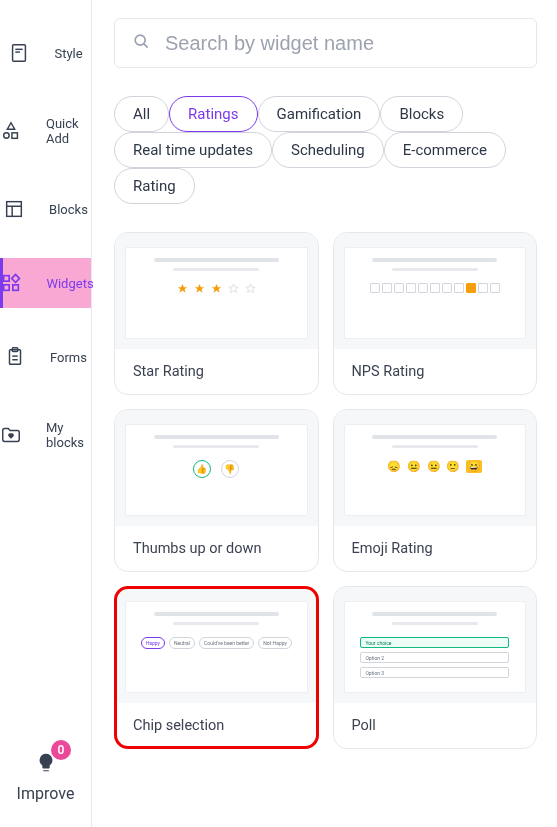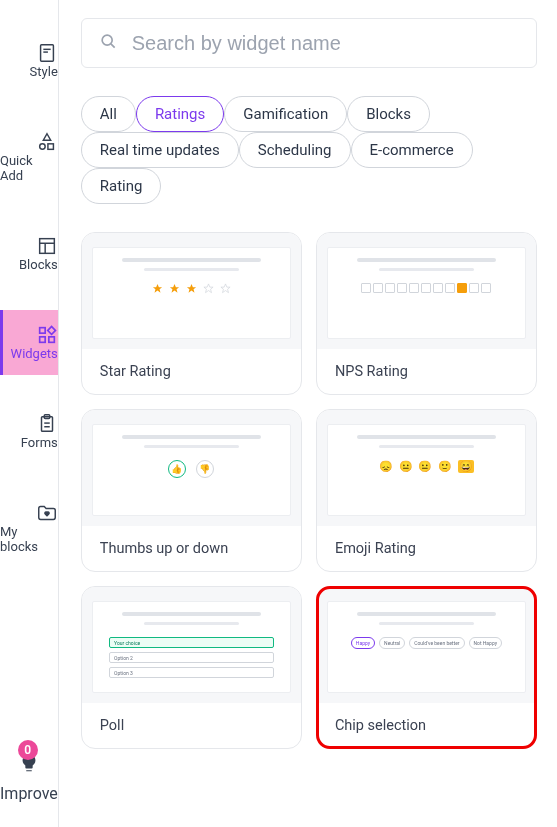--- a/index.html
+++ b/index.html
@@ -17,24 +17,24 @@
     width: 92px;
     border-right: 1px solid #e5e7eb;
     display: flex;
     flex-direction: column;
     align-items: stretch;
     padding-top: 28px;
     position: relative;
   }
   .side-item {
     display: flex;
-    flex-direction: column;
-    align-items: flex-end;
+    flex-direction: row;
+    align-items: center;
     justify-content: center;
-    gap: 0;
+    gap: 24px;
     padding: 14px 0 14px;
     cursor: pointer;
     color: #374151;
     margin-bottom: 24px;
   }
   .side-item .label { font-size: 13px; }
   .side-item.active {
     background: #f9a8d4;
     color: #7c3aed;
     border-left: 3px solid #7c3aed;
@@ -302,46 +302,46 @@
               <span>😐</span>
               <span>😐</span>
               <span>🙂</span>
               <span class="sel">😄</span>
             </div>
           </div>
         </div>
         <div class="title">Emoji Rating</div>
       </div>
 
-      <div class="card">
-        <div class="preview">
-          <div class="mini">
-            <div class="bar1"></div>
-              <div class="bar2"></div>
-            <div class="poll-col">
-              <div class="poll-opt sel">Your choice</div>
-              <div class="poll-opt">Option 2</div>
-              <div class="poll-opt">Option 3</div>
-            </div>
-          </div>
-        </div>
-        <div class="title">Poll</div>
-      </div>
-
       <div class="card highlight">
         <div class="preview">
           <div class="mini">
             <div class="bar1"></div>
               <div class="bar2"></div>
             <div class="chips-row">
               <div class="mini-chip sel">Happy</div>
               <div class="mini-chip">Neutral</div>
               <div class="mini-chip">Could've been better</div>
               <div class="mini-chip">Not Happy</div>
             </div>
           </div>
         </div>
         <div class="title">Chip selection</div>
       </div>
 
+      <div class="card">
+        <div class="preview">
+          <div class="mini">
+            <div class="bar1"></div>
+              <div class="bar2"></div>
+            <div class="poll-col">
+              <div class="poll-opt sel">Your choice</div>
+              <div class="poll-opt">Option 2</div>
+              <div class="poll-opt">Option 3</div>
+            </div>
+          </div>
+        </div>
+        <div class="title">Poll</div>
+      </div>
+
     </div>
   </main>
 </div>
 
 </body></html>

